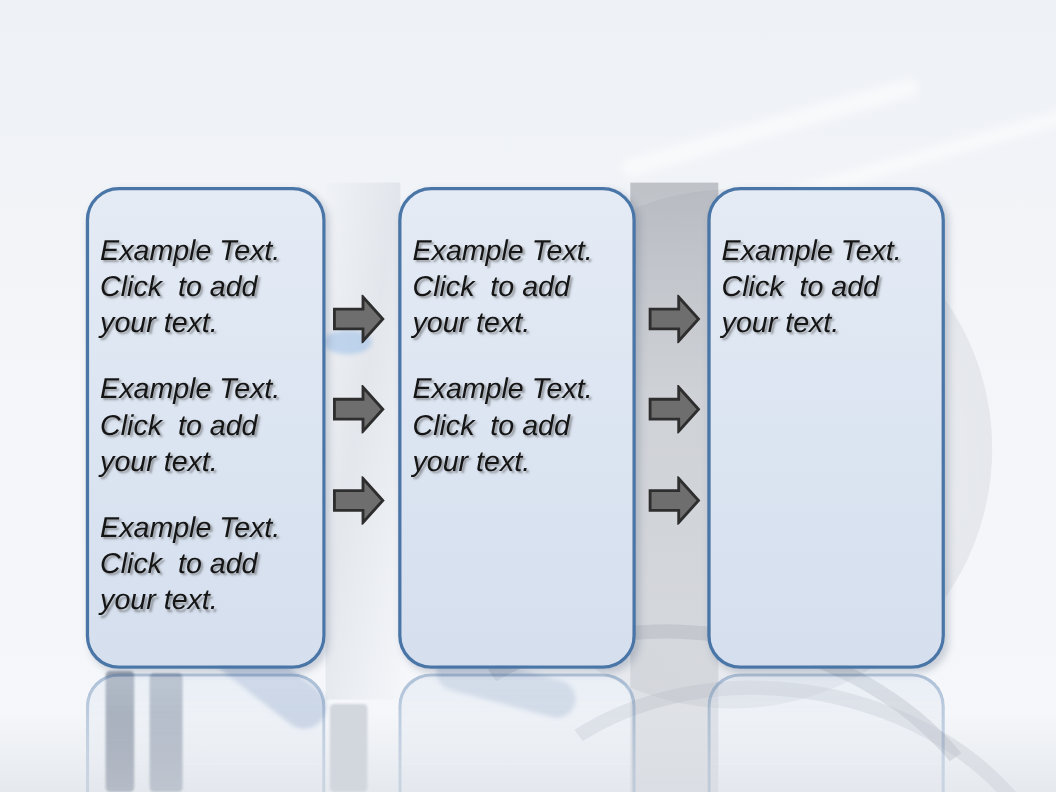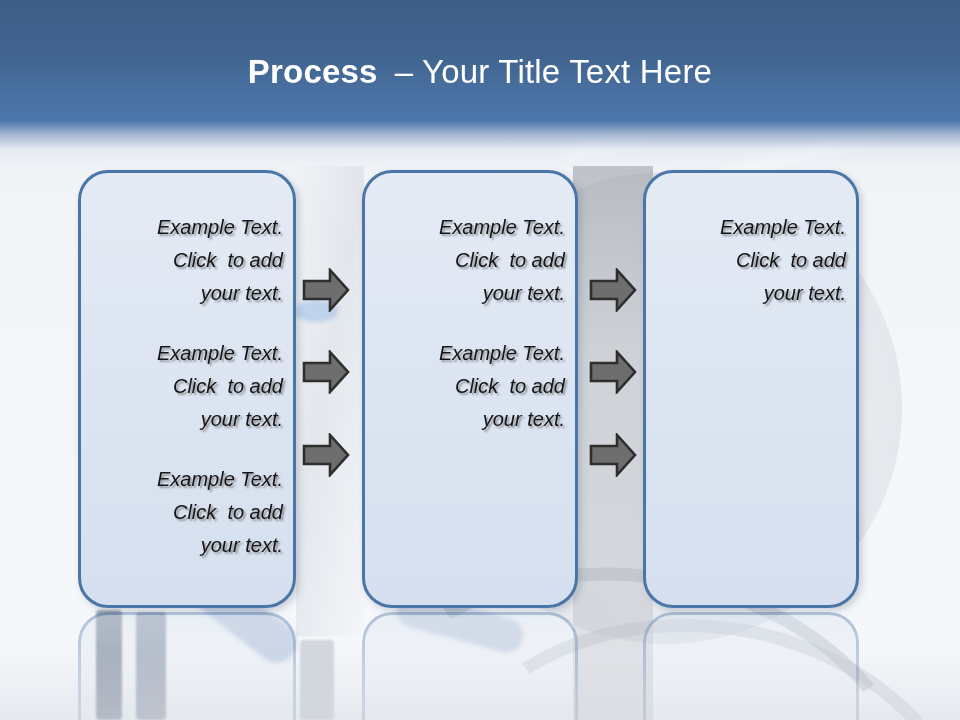--- a/index.html
+++ b/index.html
@@ -69,22 +69,22 @@
   .box{
     position:absolute; top:170px; height:438px; box-sizing:border-box; z-index:10;
     border:3px solid var(--box_border); border-radius:30px; padding:38px 10px 0;
     background:linear-gradient(180deg,#e4ebf5 0%, #dbe4f1 55%, #d5dfee 100%);
     box-shadow:3px 3px 7px rgba(90,105,130,.28);
   }
   .box.b1{left:78px;  width:218px;}
   .box.b2{left:362px; width:216px;}
   .box.b3{left:643px; width:216px;}
   .para{
-    margin:0 0 27px; text-align:right; white-space:pre-wrap;
-    font-style:italic; font-size:20px; line-height:33px; color:var(--text_color);
+    margin:0 0 27px; text-align:left; white-space:pre-wrap;
+    font-style:italic; font-size:26px; line-height:33px; color:var(--text_color);
     text-shadow:2px 2px 2px rgba(70,70,70,.5);
   }
   
   .box-reflection{
     position:absolute; top:612px; height:200px; box-sizing:border-box; z-index:3;
     border:3px solid rgba(74,117,167,.60); border-radius:30px;
     background:linear-gradient(180deg, rgba(216,226,240,.60) 0%, rgba(216,226,240,.18) 55%, rgba(216,226,240,0) 100%);
     -webkit-mask-image:linear-gradient(180deg, rgba(0,0,0,.65) 0%, rgba(0,0,0,.32) 45%, rgba(0,0,0,.14) 100%);
     mask-image:linear-gradient(180deg, rgba(0,0,0,.65) 0%, rgba(0,0,0,.32) 45%, rgba(0,0,0,.14) 100%);
   }
@@ -114,25 +114,20 @@
   <div class="bg bg-pillar p2"></div>
   <div class="bg bg-pillar p3"></div>
   <div class="bg bg-tube"></div>
   <div class="bg bg-tube2"></div>
   <div class="bg bg-bottom-wash"></div>
 
   <div class="box-reflection b1"></div>
   <div class="box-reflection b2"></div>
   <div class="box-reflection b3"></div>
 
-  <div class="header">
-    <h1 class="title">
-      <span class="t-bold">Process</span><span class="t-rest">– Your Title Text Here</span>
-    </h1>
-  </div>
 
   <div class="box b1">
     <p class="para">Example Text.
 Click  to add
 your text.</p>
     <p class="para">Example Text.
 Click  to add
 your text.</p>
     <p class="para">Example Text.
 Click  to add

